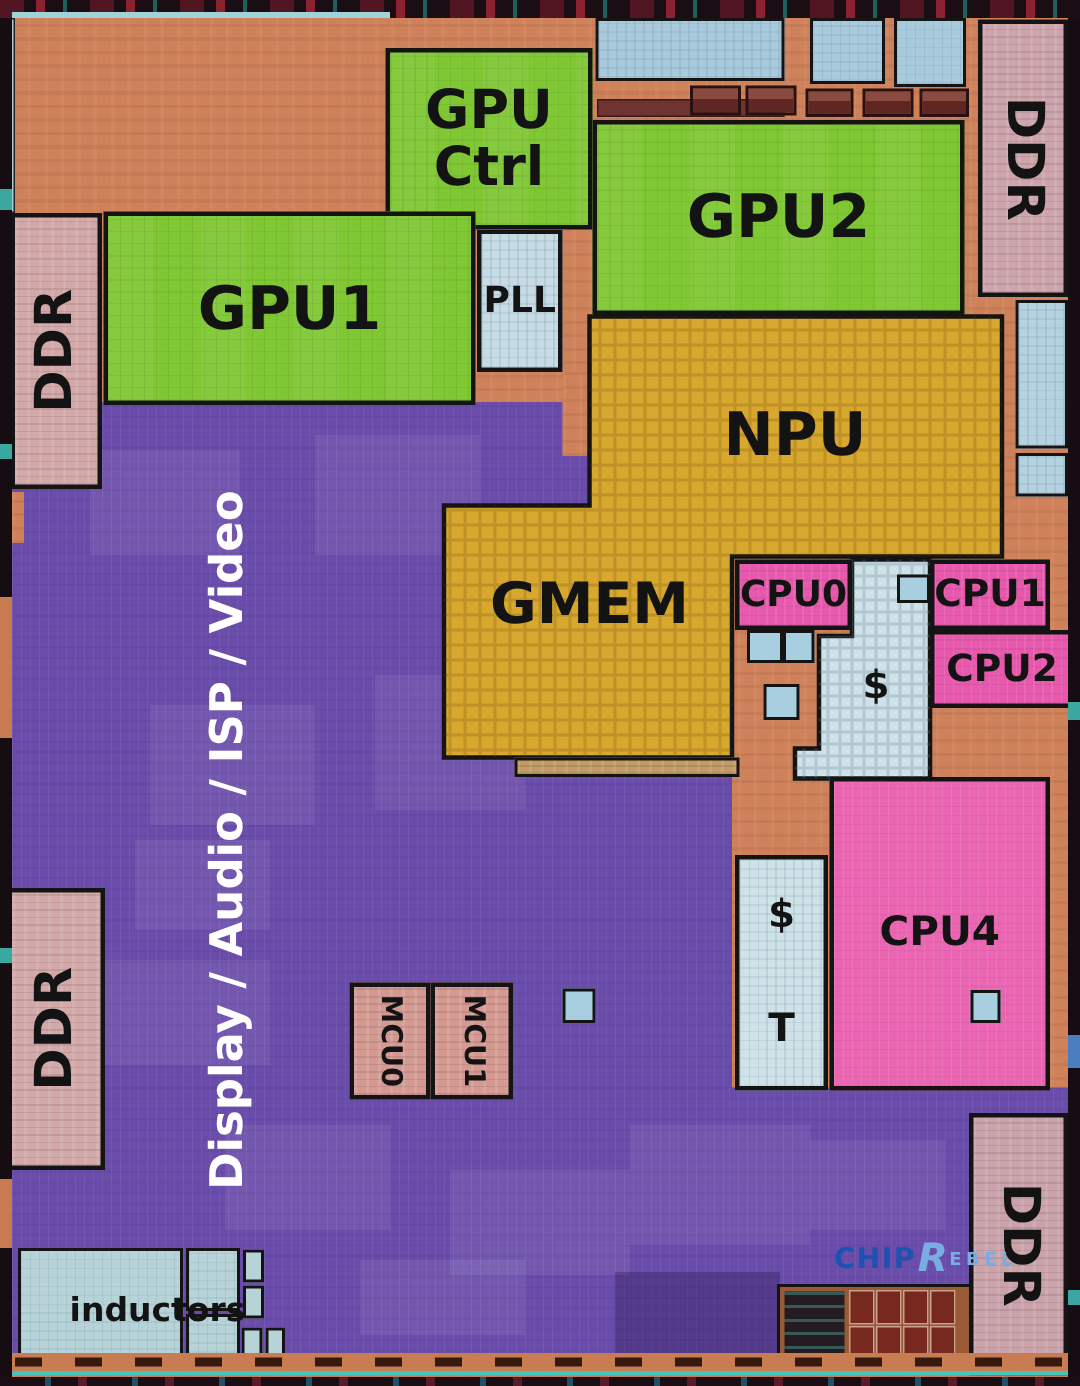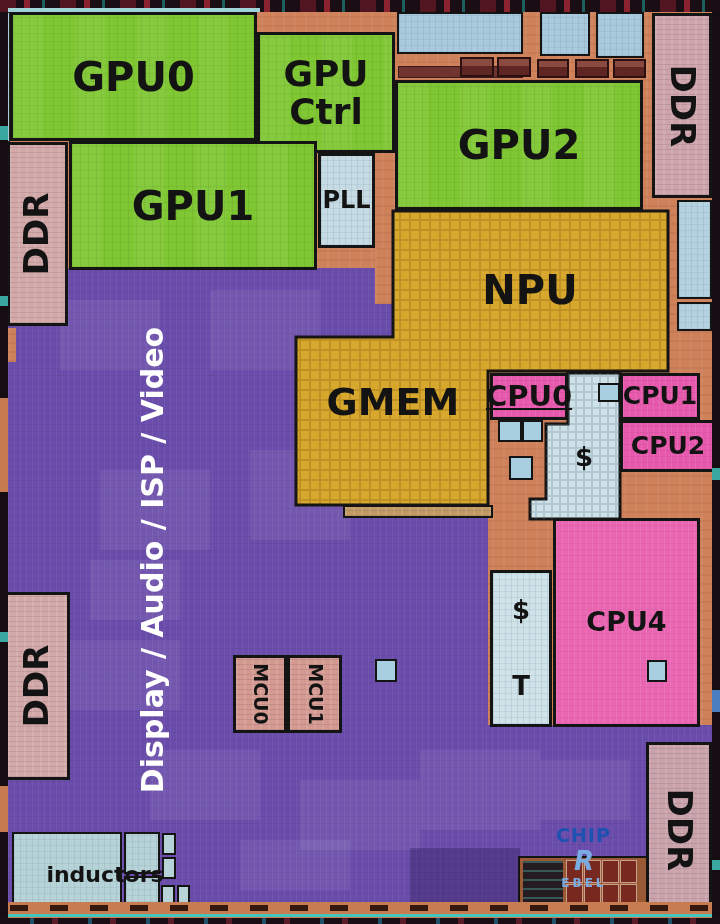--- a/index.html
+++ b/index.html
@@ -1,18 +1,18 @@
 <!DOCTYPE html>
 <html><head>
 <meta charset="utf-8">
 <style>
   html,body{margin:0;padding:0;background:#222;}
   .die{position:relative;width:720px;height:924px;background:#1b0d14;overflow:hidden;
        font-family:"DejaVu Sans",sans-serif;}
-  .abs{position:absolute;box-sizing:border-box;flex-direction:column;}
+  .abs{position:absolute;box-sizing:border-box;}
   .block{position:absolute;box-sizing:border-box;border:3px solid #141414;
          display:flex;align-items:center;justify-content:center;}
   .thin{border-width:2px;}
   .lbl{font-weight:bold;color:#131313;white-space:nowrap;text-align:center;line-height:1.05;
        pointer-events:none;}
   .lbl-abs{position:absolute;font-weight:bold;color:#131313;white-space:nowrap;
        transform:translate(-50%,-50%);pointer-events:none;}
   .rot-ccw{transform:rotate(-90deg);}
   .rot-cw{transform:rotate(90deg);}
   .lbl-abs.rot-ccw{transform:translate(-50%,-50%) rotate(-90deg);}
@@ -77,23 +77,20 @@
       </pattern>
     </defs>
     <polygon points="393,211 668,211 668,371 488,371 488,505 296,505 296,337 393,337" fill="#d8a72e" stroke="#141414" stroke-width="3"></polygon>
     <polygon points="393,211 668,211 668,371 488,371 488,505 296,505 296,337 393,337" fill="url(#pgold)" stroke="none"></polygon>
     <polygon points="568,373 620,373 620,519 530,519 530,499 546,499 546,424 568,424" fill="#cfe2e8" stroke="#141414" stroke-width="3"></polygon>
     <polygon points="568,373 620,373 620,519 530,519 530,499 546,499 546,424 568,424" fill="url(#pcache)" stroke="none"></polygon>
   </svg>
 
   <div class="abs" style="left:3px;top:12px;width:7px;height:130px;background:#a9ccd6;border:1px solid #222;"></div>
 
-  <div class="block tx-green" style="left:10px;top:12px;width:247px;height:129px;background-color:#7fc733;">
-    <span class="lbl" style="font-size:40px;">GPU0</span>
-  </div>
   <div class="block tx-green" style="left:257px;top:32px;width:138px;height:121px;background-color:#7fc733;">
     <span class="lbl" style="font-size:36px;"><span>GPU</span><br><span>Ctrl</span></span>
   </div>
   <div class="block tx-green" style="left:69px;top:141px;width:248px;height:129px;background-color:#7fc733;">
     <span class="lbl" style="font-size:40px;">GPU1</span>
   </div>
   <div class="block tx-green" style="left:395px;top:80px;width:248px;height:130px;background-color:#7fc733;">
     <span class="lbl" style="font-size:40px;">GPU2</span>
   </div>
 
@@ -118,21 +115,21 @@
   <div class="coil" style="left:460px;top:57px;width:34px;height:20px;"></div>
   <div class="coil" style="left:497px;top:57px;width:34px;height:20px;"></div>
   <div class="coil" style="left:537px;top:59px;width:32px;height:19px;"></div>
   <div class="coil" style="left:575px;top:59px;width:34px;height:19px;"></div>
   <div class="coil" style="left:613px;top:59px;width:33px;height:19px;"></div>
 
   <div class="block thin tx-cache" style="left:677px;top:200px;width:35px;height:99px;background-color:#b5d2e0;"></div>
   <div class="block thin tx-cache" style="left:677px;top:302px;width:35px;height:29px;background-color:#b5d2e0;"></div>
 
   <div class="block tx-pink" style="left:490px;top:373px;width:78px;height:47px;background-color:#e659ac;">
-    <span class="lbl" style="font-size:29px;text-decoration:underline;">CPU0</span>
+    <span class="lbl" style="font-size:24px;">CPU0</span>
   </div>
   <div class="block tx-pink" style="left:620px;top:373px;width:80px;height:47px;background-color:#e659ac;">
     <span class="lbl" style="font-size:25px;">CPU1</span>
   </div>
   <div class="block tx-pink" style="left:620px;top:420px;width:96px;height:52px;background-color:#e659ac;">
     <span class="lbl" style="font-size:25px;">CPU2</span>
   </div>
   <div class="block thin" style="left:498px;top:420px;width:24px;height:22px;background:#a8cfe0;"></div>
   <div class="block thin" style="left:522px;top:420px;width:21px;height:22px;background:#a8cfe0;"></div>
   <div class="block thin" style="left:509px;top:456px;width:24px;height:24px;background:#a8cfe0;"></div>

